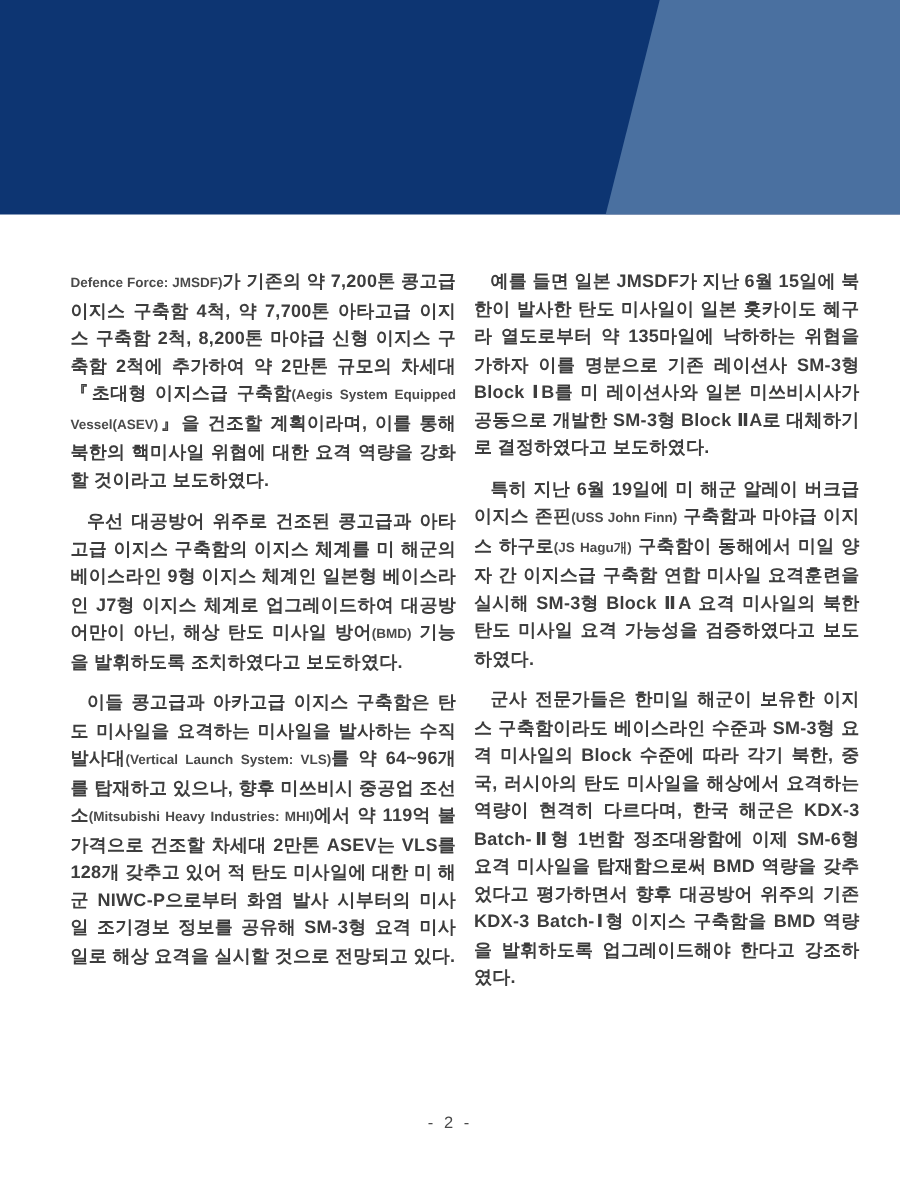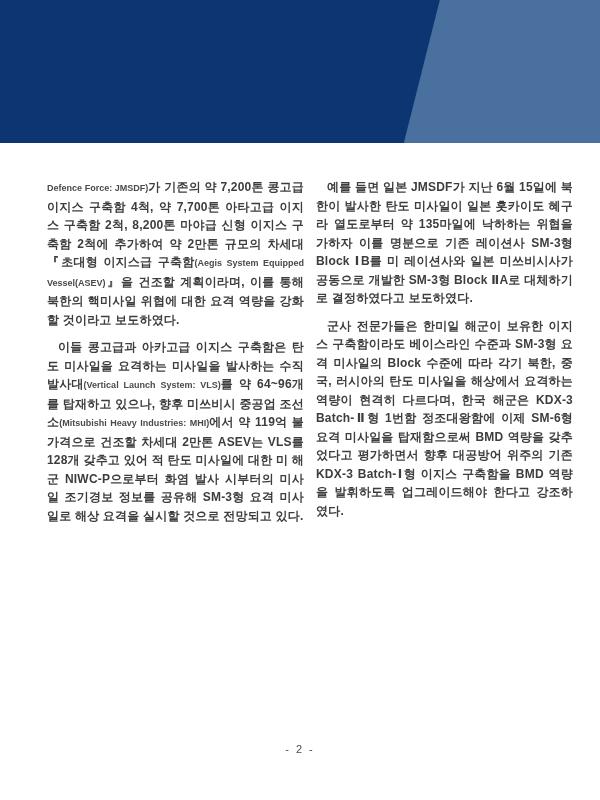--- a/index.html
+++ b/index.html
@@ -41,22 +41,24 @@
 </head>
 <body>
 
 <div class="header-band">
   <div class="header-accent"></div>
 </div>
 
 <div class="content">
   <div class="column">
     <p><span class="sm">Defence Force: JMSDF)</span><span>가 기존의 약 7,200톤 콩고급 이지스 구축함 4척, 약 7,700톤 아타고급 이지스 구축함 2척, 8,200톤 마야급 신형 이지스 구축함 2척에 추가하여 약 2만톤 규모의 차세대『초대형 이지스급 구축함</span><span class="sm">(Aegis System Equipped Vessel(ASEV)</span><span>』을 건조할 계획이라며, 이를 통해 북한의 핵미사일 위협에 대한 요격 역량을 강화할 것이라고 보도하였다.</span></p>
+    <p class="indent"><span>우선 대공방어 위주로 건조된 콩고급과 아타고급 이지스 구축함의 이지스 체계를 미 해군의 베이스라인 9형 이지스 체계인 일본형 베이스라인 J7형 이지스 체계로 업그레이드하여 대공방어만이 아닌, 해상 탄도 미사일 방어</span><span class="sm">(BMD)</span><span> 기능을 발휘하도록 조치하였다고 보도하였다.</span></p>
     <p class="indent"><span>이들 콩고급과 아카고급 이지스 구축함은 탄도 미사일을 요격하는 미사일을 발사하는 수직발사대</span><span class="sm">(Vertical Launch System: VLS)</span><span>를 약 64~96개를 탑재하고 있으나, 향후 미쓰비시 중공업 조선소</span><span class="sm">(Mitsubishi Heavy Industries: MHI)</span><span>에서 약 119억 불 가격으로 건조할 차세대 2만톤 ASEV는 VLS를 128개 갖추고 있어 적 탄도 미사일에 대한 미 해군 NIWC-P으로부터 화염 발사 시부터의 미사일 조기경보 정보를 공유해 SM-3형 요격 미사일로 해상 요격을 실시할 것으로 전망되고 있다.</span></p>
   </div>
   <div class="column">
     <p class="indent"><span>예를 들면 일본 JMSDF가 지난 6월 15일에 북한이 발사한 탄도 미사일이 일본 홋카이도 혜구라 열도로부터 약 135마일에 낙하하는 위협을 가하자 이를 명분으로 기존 레이션사 SM-3형 Block ⅠB를 미 레이션사와 일본 미쓰비시사가 공동으로 개발한 SM-3형 Block ⅡA로 대체하기로 결정하였다고 보도하였다.</span></p>
+    <p class="indent"><span>특히 지난 6월 19일에 미 해군 알레이 버크급 이지스 존핀</span><span class="sm">(USS John Finn)</span><span> 구축함과 마야급 이지스 하구로</span><span class="sm">(JS Hagu개)</span><span> 구축함이 동해에서 미일 양자 간 이지스급 구축함 연합 미사일 요격훈련을 실시해 SM-3형 Block ⅡA 요격 미사일의 북한 탄도 미사일 요격 가능성을 검증하였다고 보도하였다.</span></p>
     <p class="indent"><span>군사 전문가들은 한미일 해군이 보유한 이지스 구축함이라도 베이스라인 수준과 SM-3형 요격 미사일의 Block 수준에 따라 각기 북한, 중국, 러시아의 탄도 미사일을 해상에서 요격하는 역량이 현격히 다르다며, 한국 해군은 KDX-3 Batch-Ⅱ형 1번함 정조대왕함에 이제 SM-6형 요격 미사일을 탑재함으로써 BMD 역량을 갖추었다고 평가하면서 향후 대공방어 위주의 기존 KDX-3 Batch-Ⅰ형 이지스 구축함을 BMD 역량을 발휘하도록 업그레이드해야 한다고 강조하였다.</span></p>
     <p></p>
   </div>
 </div>
 
 <div class="footer">- 2 -</div>
 
 </body></html>

